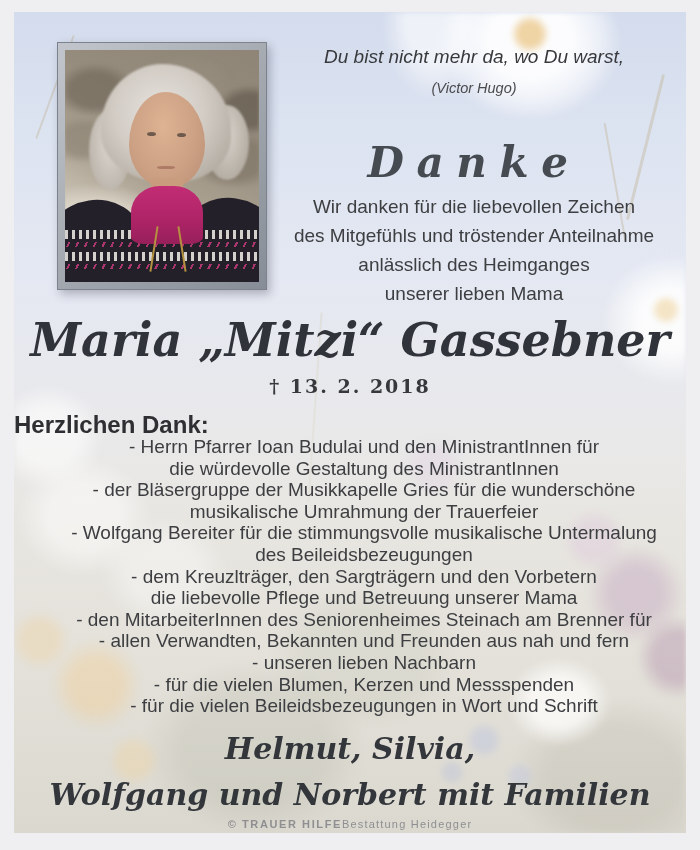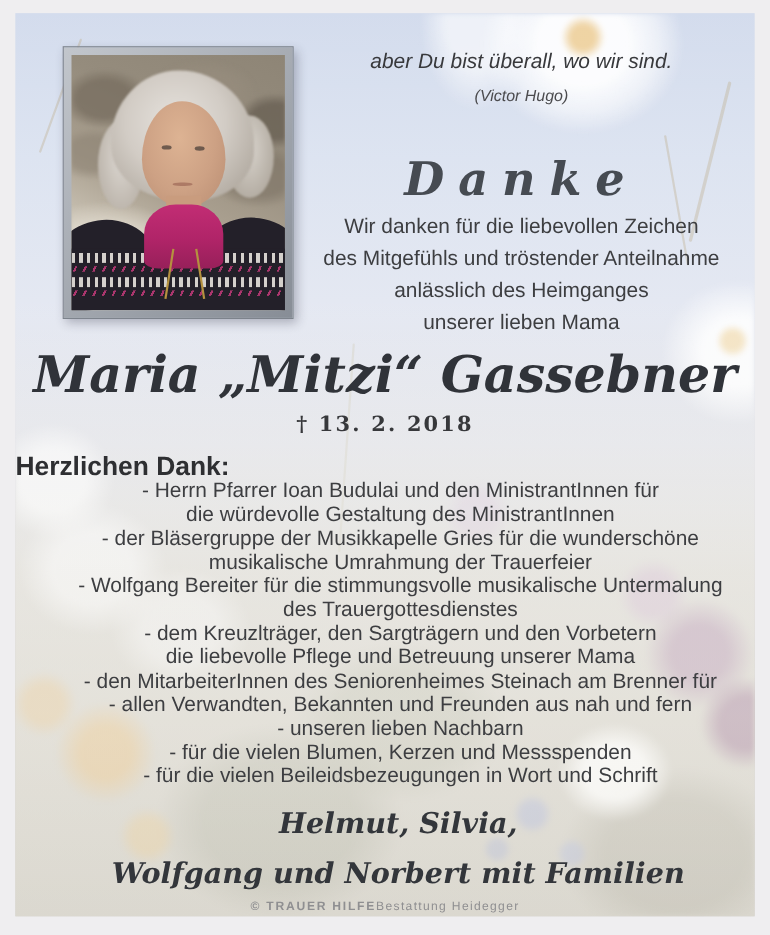--- a/index.html
+++ b/index.html
@@ -122,21 +122,21 @@
   .name{left:0;top:301px;width:100%;text-align:center;
     font-size:46px;color:#303339;}
   .date{left:0;top:363px;width:100%;text-align:center;
     font-family:"DejaVu Serif",serif;font-weight:bold;
     font-size:19px;letter-spacing:2px;color:#37383b;}
   .thanks-heading{left:0;top:399px;width:100%;text-align:left;
     font-size:24px;font-weight:bold;color:#2e2f32;}
   .thanks-list{left:20px;top:424px;width:660px;text-align:center;
     font-size:19px;line-height:21.6px;color:#3d3e41;}
   .signature{left:0;top:714px;width:100%;text-align:center;
-    font-size:26px;line-height:46px;color:#33363b;margin-left:12px;}
+    font-size:30px;line-height:46px;color:#33363b;}
   .footer{left:0;top:806px;width:100%;text-align:center;
     font-size:11px;letter-spacing:1.2px;color:#8f8f91;}
   .footer .brand{font-weight:bold;letter-spacing:1.6px;}
 </style>
 </head>
 <body>
 
 <div class="card">
 
   <div class="flowers"></div>
@@ -166,21 +166,21 @@
         <div class="ph-band b2"></div>
         <div class="ph-zig z2"></div>
       </div>
       <div class="ph-collar"></div>
       <div class="ph-chain c1"></div>
       <div class="ph-chain c2"></div>
     </div>
   </div>
 
   <div class="txt quote-block">
-    <div>aber Du bist überall, wo wir sind.</div>
+    <div>Du bist nicht mehr da, wo Du warst,</div>
     <div class="quote-attr">(Victor Hugo)</div>
   </div>
 
   <div class="txt danke script">Danke</div>
 
   <div class="txt intro">
     <div>Wir danken für die liebevollen Zeichen</div>
     <div>des Mitgefühls und tröstender Anteilnahme</div>
     <div>anlässlich des Heimganges</div>
     <div>unserer lieben Mama</div>
@@ -190,21 +190,21 @@
   <div class="txt date">† 13. 2. 2018</div>
 
   <div class="txt thanks-heading">Herzlichen Dank:</div>
 
   <div class="txt thanks-list">
     <div>- Herrn Pfarrer Ioan Budulai und den MinistrantInnen für</div>
     <div>die würdevolle Gestaltung des MinistrantInnen</div>
     <div>- der Bläsergruppe der Musikkapelle Gries für die wunderschöne</div>
     <div>musikalische Umrahmung der Trauerfeier</div>
     <div>- Wolfgang Bereiter für die stimmungsvolle musikalische Untermalung</div>
-    <div>des Trauergottesdienstes</div>
+    <div>des Beileidsbezeugungen</div>
     <div>- dem Kreuzlträger, den Sargträgern und den Vorbetern</div>
     <div>die liebevolle Pflege und Betreuung unserer Mama</div>
     <div>- den MitarbeiterInnen des Seniorenheimes Steinach am Brenner für</div>
     <div>- allen Verwandten, Bekannten und Freunden aus nah und fern</div>
     <div>- unseren lieben Nachbarn</div>
     <div>- für die vielen Blumen, Kerzen und Messspenden</div>
     <div>- für die vielen Beileidsbezeugungen in Wort und Schrift</div>
   </div>
 
   <div class="txt signature script">

